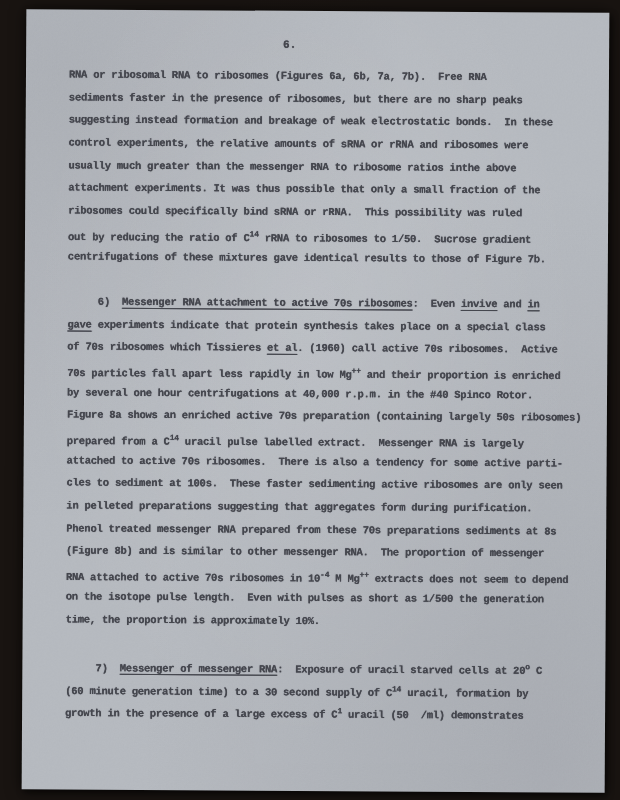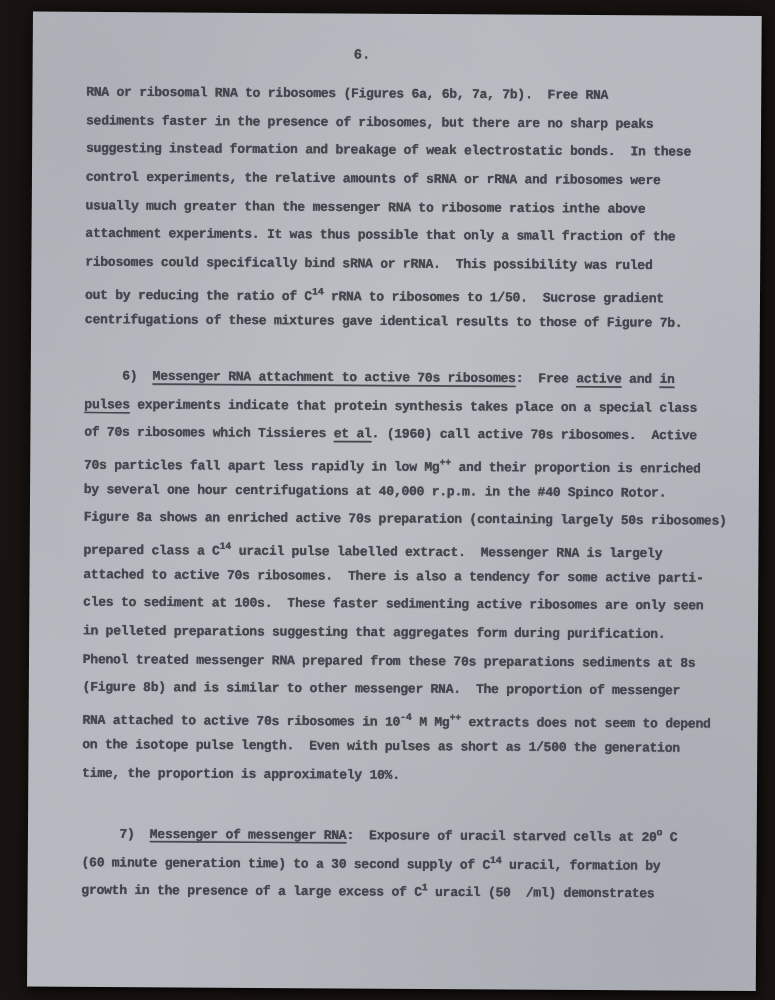--- a/index.html
+++ b/index.html
@@ -98,27 +98,27 @@
         <div class="line"><span class="">RNA or ribosomal RNA to ribosomes (Figures 6a, 6b, 7a, 7b).  Free RNA</span></div>
         <div class="line"><span class="">sediments faster in the presence of ribosomes, but there are no sharp peaks</span></div>
         <div class="line"><span class="">suggesting instead formation and breakage of weak electrostatic bonds.  In these</span></div>
         <div class="line"><span class="">control experiments, the relative amounts of sRNA or rRNA and ribosomes were</span></div>
         <div class="line"><span class="">usually much greater than the messenger RNA to ribosome ratios inthe above</span></div>
         <div class="line"><span class="">attachment experiments. It was thus possible that only a small fraction of the</span></div>
         <div class="line"><span class="">ribosomes could specifically bind sRNA or rRNA.  This possibility was ruled</span></div>
         <div class="line"><span class="">out by reducing the ratio of C</span><span class="sup">14</span><span class=""> rRNA to ribosomes to 1/50.  Sucrose gradient</span></div>
         <div class="line"><span class="">centrifugations of these mixtures gave identical results to those of Figure 7b.</span></div>
         <div class="line blank"></div>
-        <div class="line"><span class="">     6)  </span><span class="u ">Messenger RNA attachment to active 70s ribosomes</span><span class="">:  Free </span><span class="u ">active</span><span class=""> and </span><span class="u ">in</span></div>
-        <div class="line"><span class="u ">pulses</span><span class=""> experiments indicate that protein synthesis takes place on a special class</span></div>
+        <div class="line"><span class="">     6)  </span><span class="u ">Messenger RNA attachment to active 70s ribosomes</span><span class="">:  Even </span><span class="u ">invive</span><span class=""> and </span><span class="u ">in</span></div>
+        <div class="line"><span class="u ">gave</span><span class=""> experiments indicate that protein synthesis takes place on a special class</span></div>
         <div class="line"><span class="">of 70s ribosomes which Tissieres </span><span class="u ">et al</span><span class="">. (1960) call active 70s ribosomes.  Active</span></div>
         <div class="line"><span class="">70s particles fall apart less rapidly in low Mg</span><span class="sup">++</span><span class=""> and their proportion is enriched</span></div>
         <div class="line"><span class="">by several one hour centrifugations at 40,000 r.p.m. in the #40 Spinco Rotor.</span></div>
         <div class="line"><span class="">Figure 8a shows an enriched active 70s preparation (containing largely 50s ribosomes)</span></div>
-        <div class="line"><span class="">prepared class a C</span><span class="sup">14</span><span class=""> uracil pulse labelled extract.  Messenger RNA is largely</span></div>
+        <div class="line"><span class="">prepared from a C</span><span class="sup">14</span><span class=""> uracil pulse labelled extract.  Messenger RNA is largely</span></div>
         <div class="line"><span class="">attached to active 70s ribosomes.  There is also a tendency for some active parti-</span></div>
         <div class="line"><span class="">cles to sediment at 100s.  These faster sedimenting active ribosomes are only seen</span></div>
         <div class="line"><span class="">in pelleted preparations suggesting that aggregates form during purification.</span></div>
         <div class="line"><span class="">Phenol treated messenger RNA prepared from these 70s preparations sediments at 8s</span></div>
         <div class="line"><span class="">(Figure 8b) and is similar to other messenger RNA.  The proportion of messenger</span></div>
         <div class="line"><span class="">RNA attached to active 70s ribosomes in 10</span><span class="sup">-4</span><span class=""> M Mg</span><span class="sup">++</span><span class=""> extracts does not seem to depend</span></div>
         <div class="line"><span class="">on the isotope pulse length.  Even with pulses as short as 1/500 the generation</span></div>
         <div class="line"><span class="">time, the proportion is approximately 10%.</span></div>
         <div class="line blank"></div>
         <div class="line"><span class="">     7)  </span><span class="u ">Messenger of messenger RNA</span><span class="">:  Exposure of uracil starved cells at 20</span><span class="sup">o</span><span class=""> C</span></div>

